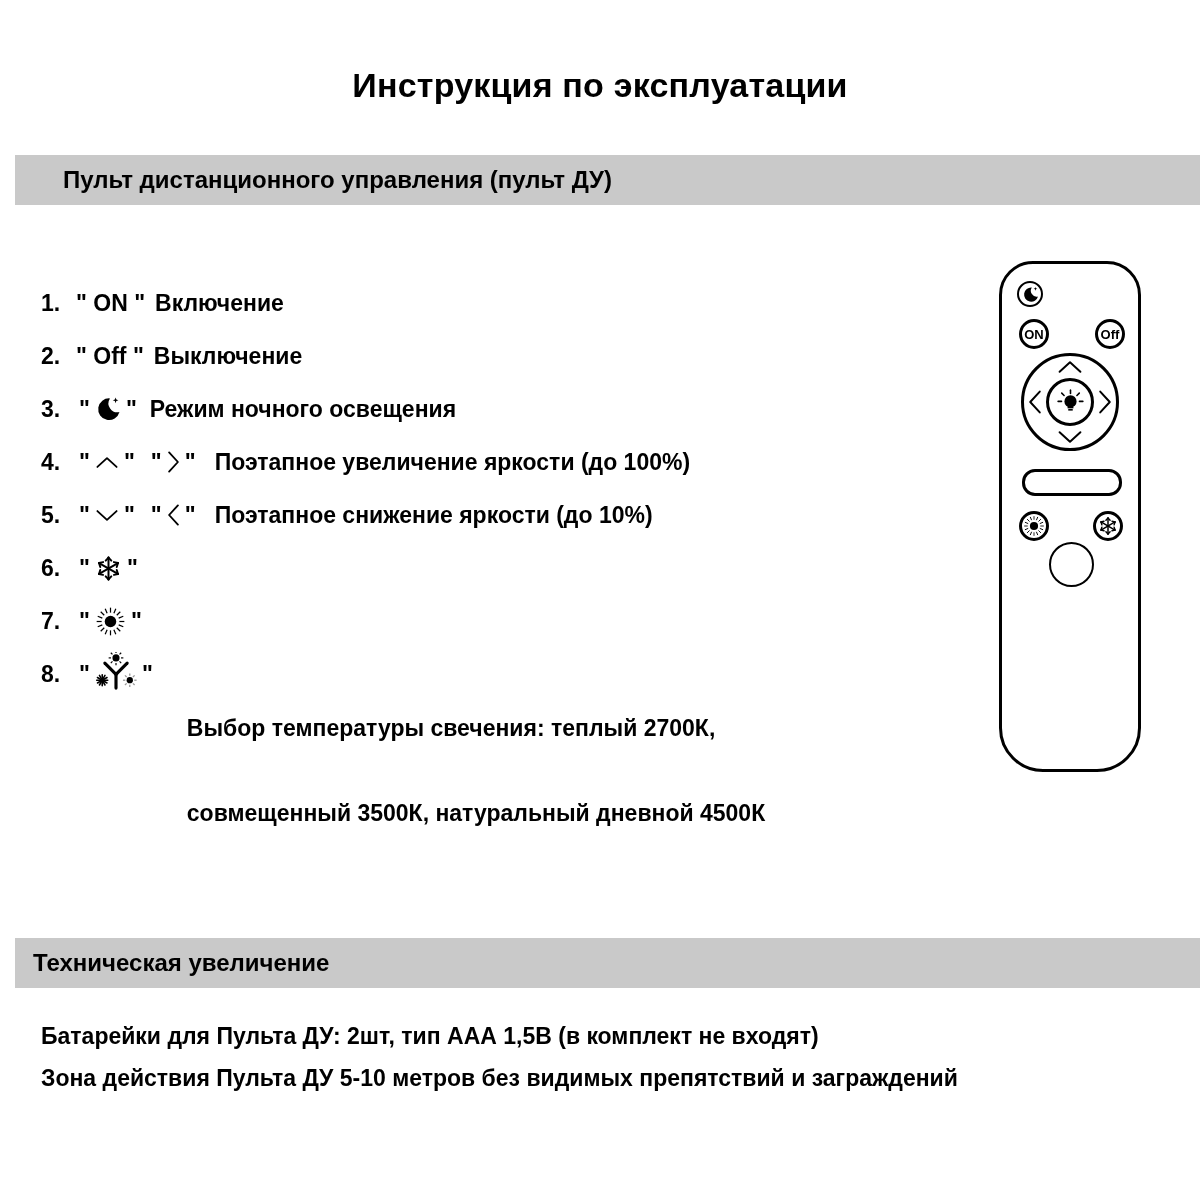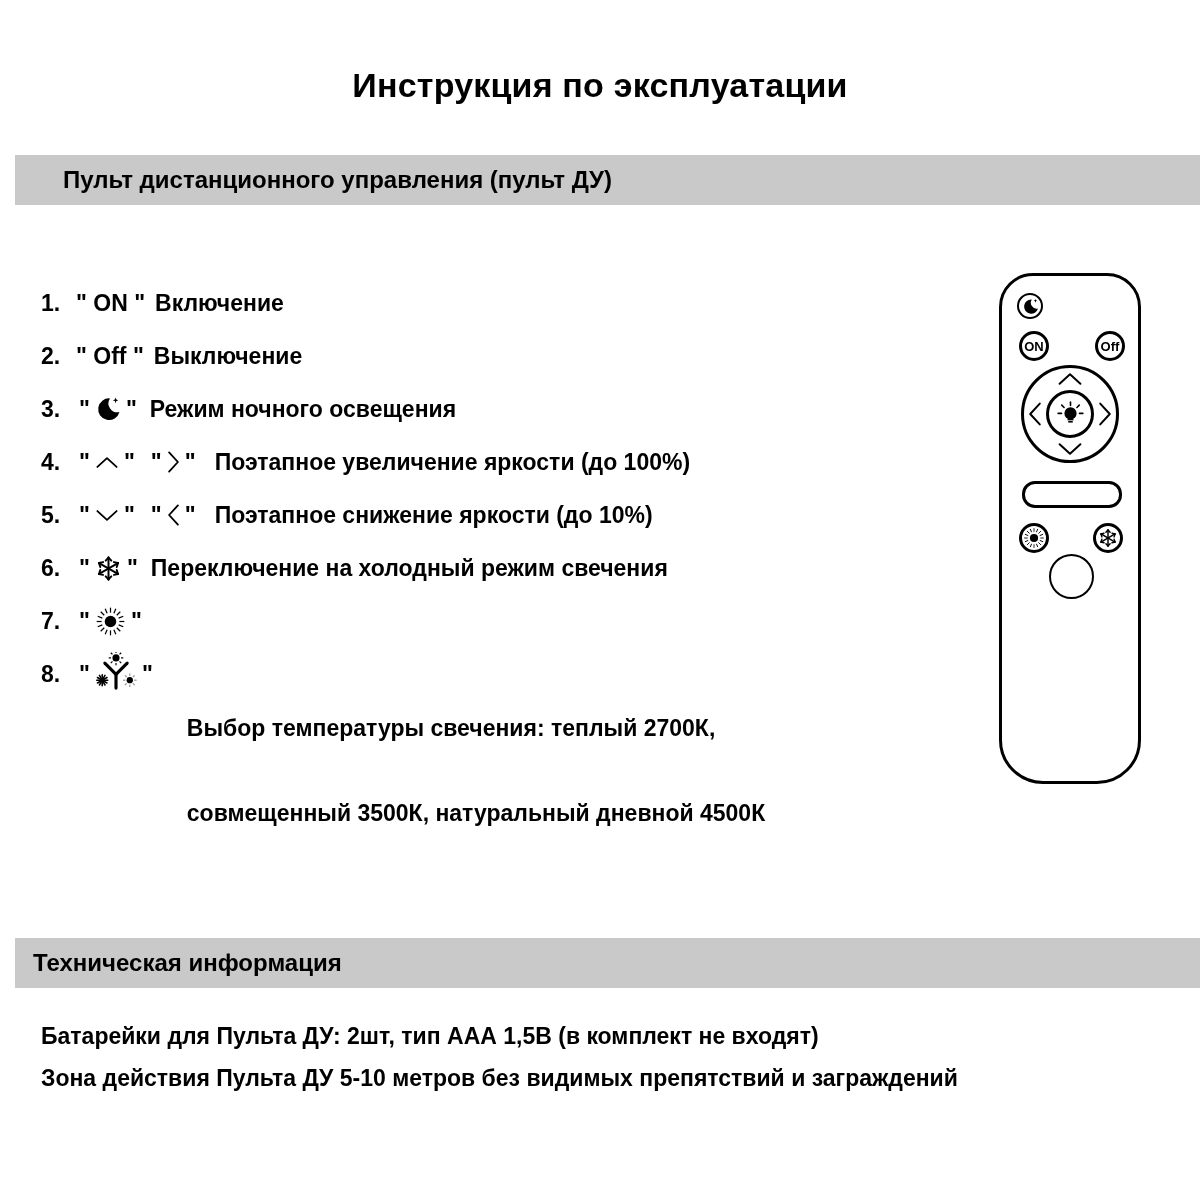--- a/index.html
+++ b/index.html
@@ -32,21 +32,21 @@
   .li .gap{width:10px;}
   .li .desc-far{margin-left:16px;}
   .li-multiline{align-items:flex-start;height:auto;}
   .li-multiline .num,.li-multiline .q{line-height:30px;}
   .li-multiline .ic{margin-top:-7px;}
   .two-lines{margin-left:10px;}
   .two-lines div{line-height:31px;height:31px;margin-left:21px;}
 
   
   .remote{
-    position:absolute;left:999px;top:273px;width:136px;height:505px;
+    position:absolute;left:999px;top:261px;width:136px;height:505px;
     border:3px solid #000;border-radius:34px 34px 44px 44px;box-sizing:content-box;
   }
   .rbtn{position:absolute;border:3px solid #000;border-radius:50%;
         display:flex;align-items:center;justify-content:center;box-sizing:content-box;}
   .btn-moon{left:15px;top:17px;width:22px;height:22px;border-width:2.5px;}
   .btn-on  {left:17px;top:55px;width:24px;height:24px;font-size:13px;}
   .btn-off {left:93px;top:55px;width:24px;height:24px;font-size:13px;}
   .dpad{position:absolute;left:19px;top:89px;width:92px;height:92px;
         border:3px solid #000;border-radius:50%;}
   .dpad-center{position:absolute;left:22px;top:22px;width:42px;height:42px;
@@ -254,21 +254,20 @@
     <span class="desc desc-far">Поэтапное снижение яркости (до 10%)</span>
   </div>
 
   <div class="li">
     <span class="num">6.</span>
     <span class="q">"</span>
     <svg class="ic" width="27" height="27">
         <use href="#sym-snow"></use>
       </svg>
     <span class="q">"</span>
-    <span class="desc">Переключение на холодный режим свечения</span>
   </div>
 
   <div class="li">
     <span class="num">7.</span>
     <span class="q">"</span>
     <svg class="ic" width="31" height="31">
         <use href="#sym-sun"></use>
       </svg>
     <span class="q">"</span>
   </div>
@@ -327,19 +326,19 @@
   </div>
   <div class="rbtn btn-cold">
     <svg width="20" height="20">
         <use href="#sym-snow"></use>
       </svg>
   </div>
   <div class="rbtn btn-big"></div>
 </div>
 
 <div class="section-bar bar-tech">
-  <span>Техническая информация</span>
+  <span>Техническая увеличение</span>
 </div>
 
 <div class="tech-lines">
   <div class="tech-line">Батарейки для Пульта ДУ: 2шт, тип ААА 1,5В (в комплект не входят)</div>
   <div class="tech-line">Зона действия Пульта ДУ 5-10 метров без видимых препятствий и заграждений</div>
 </div>
 
 </body></html>

